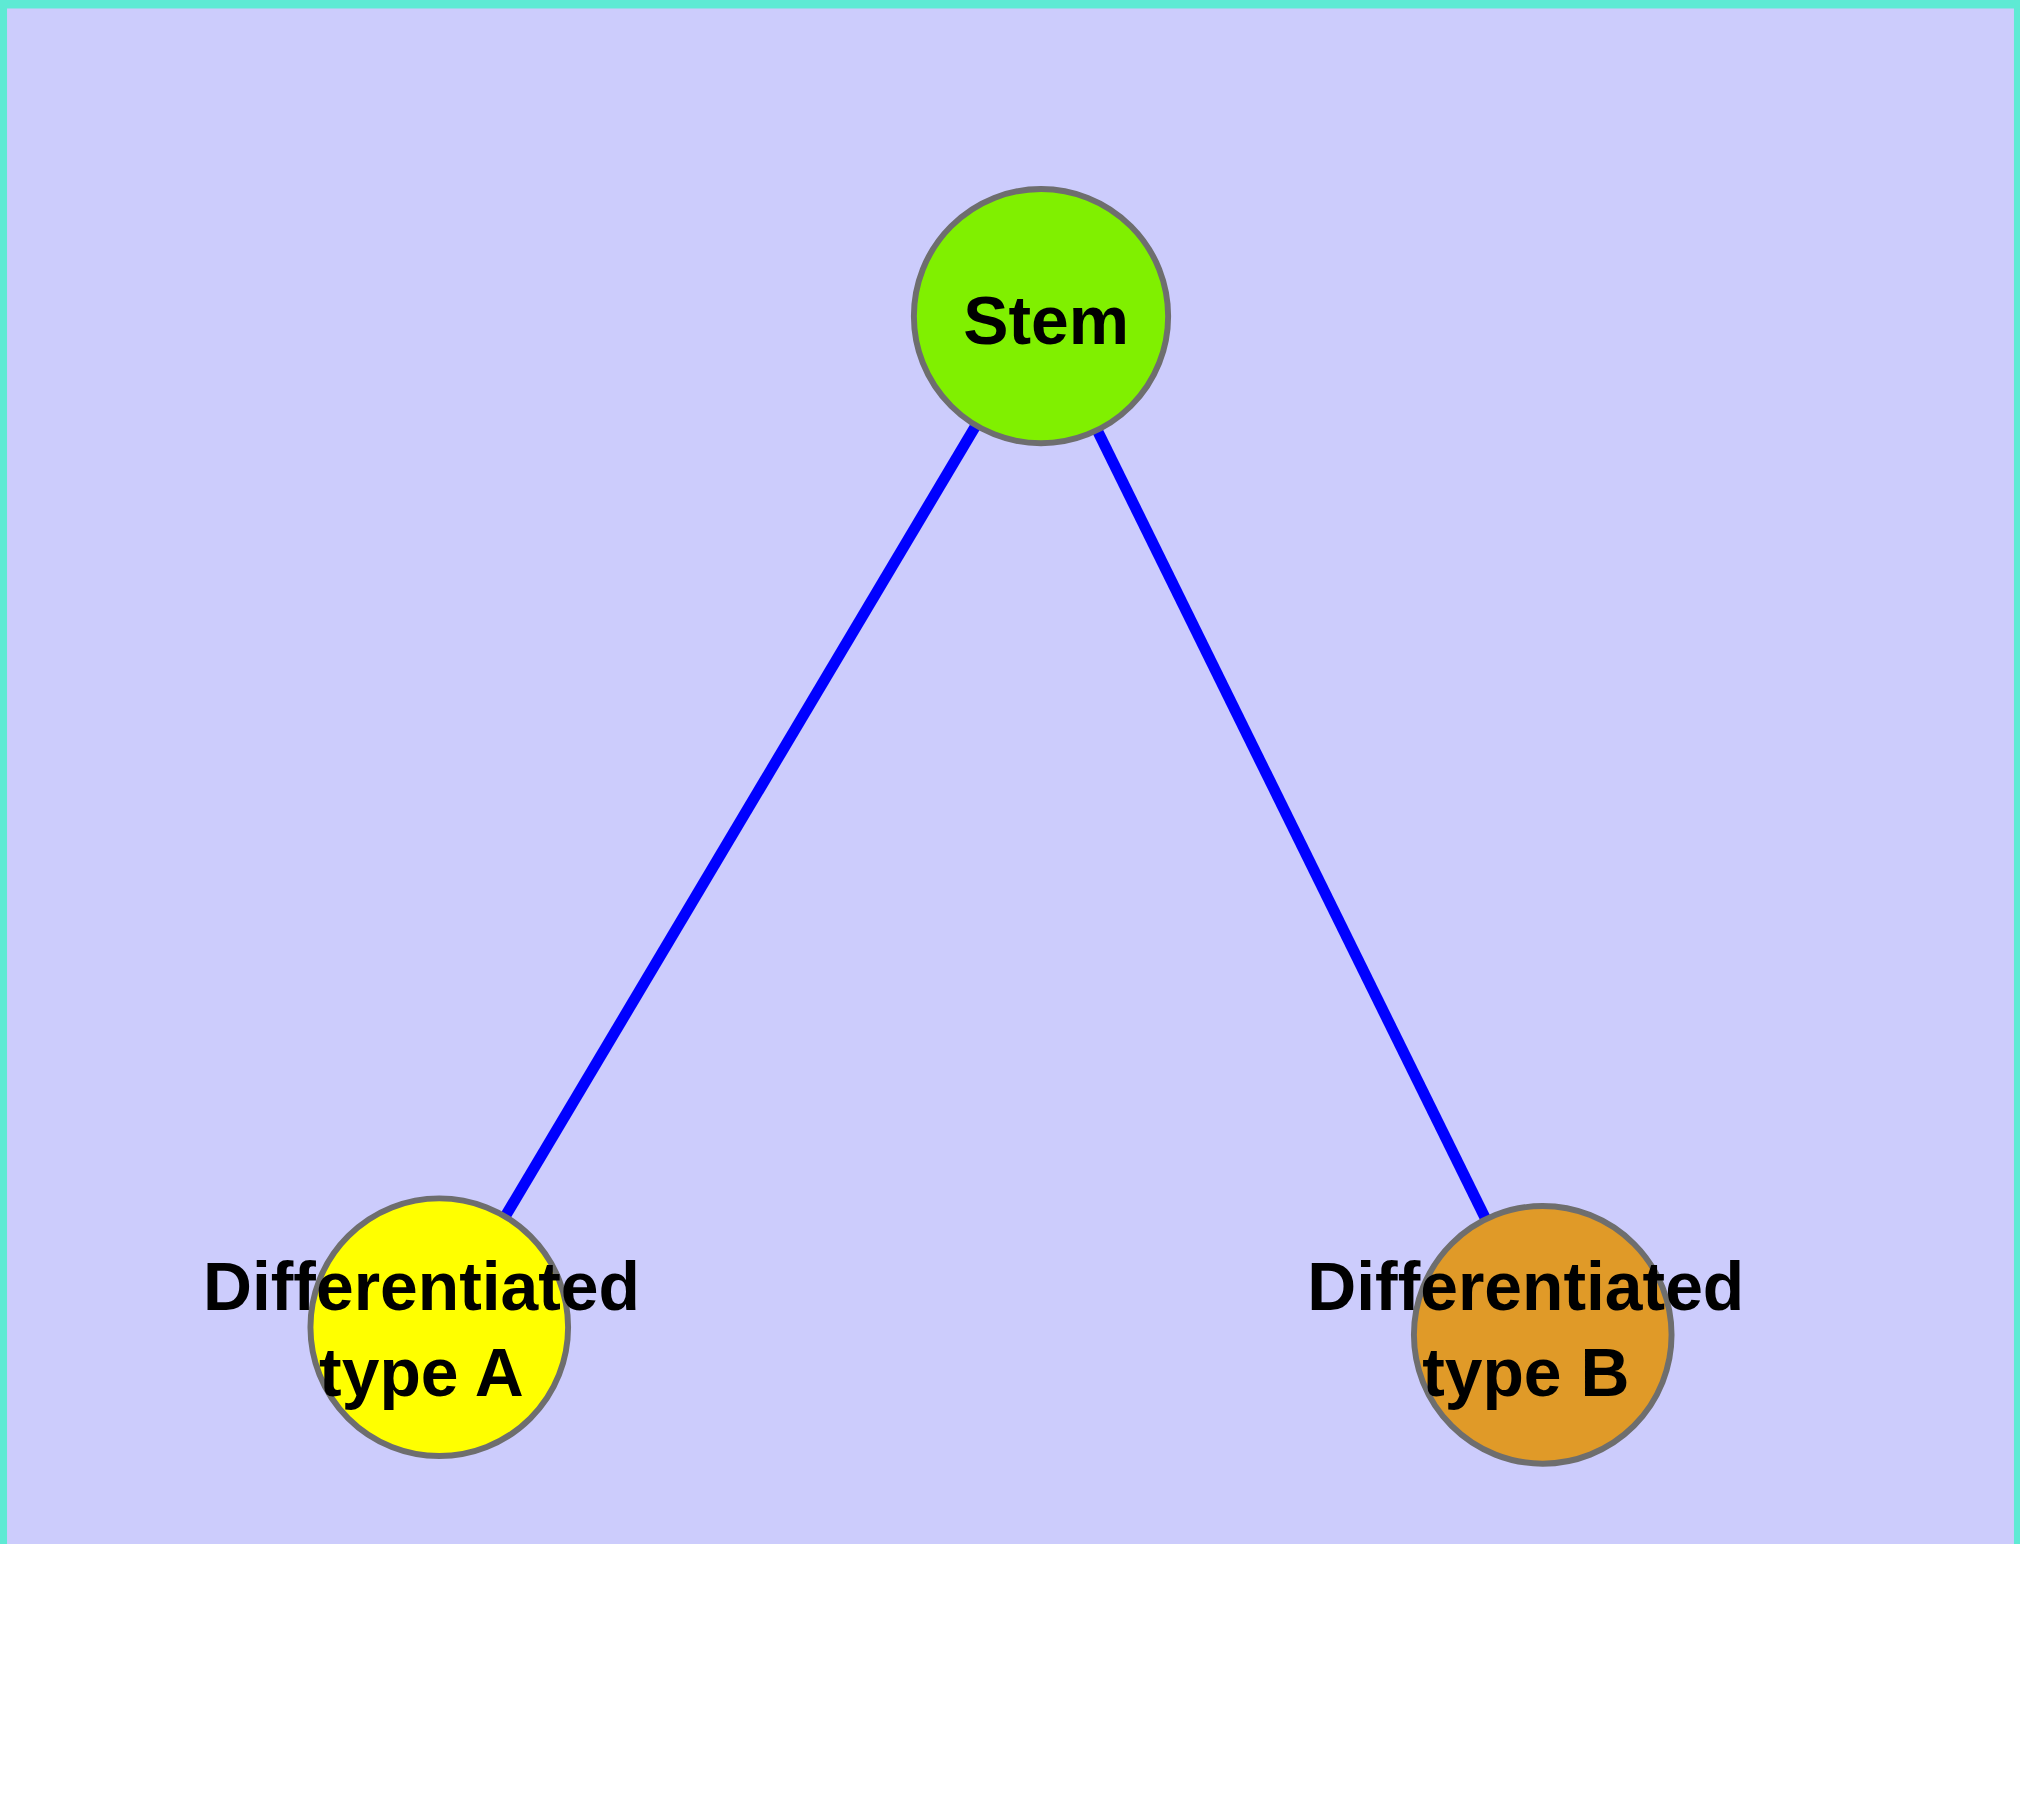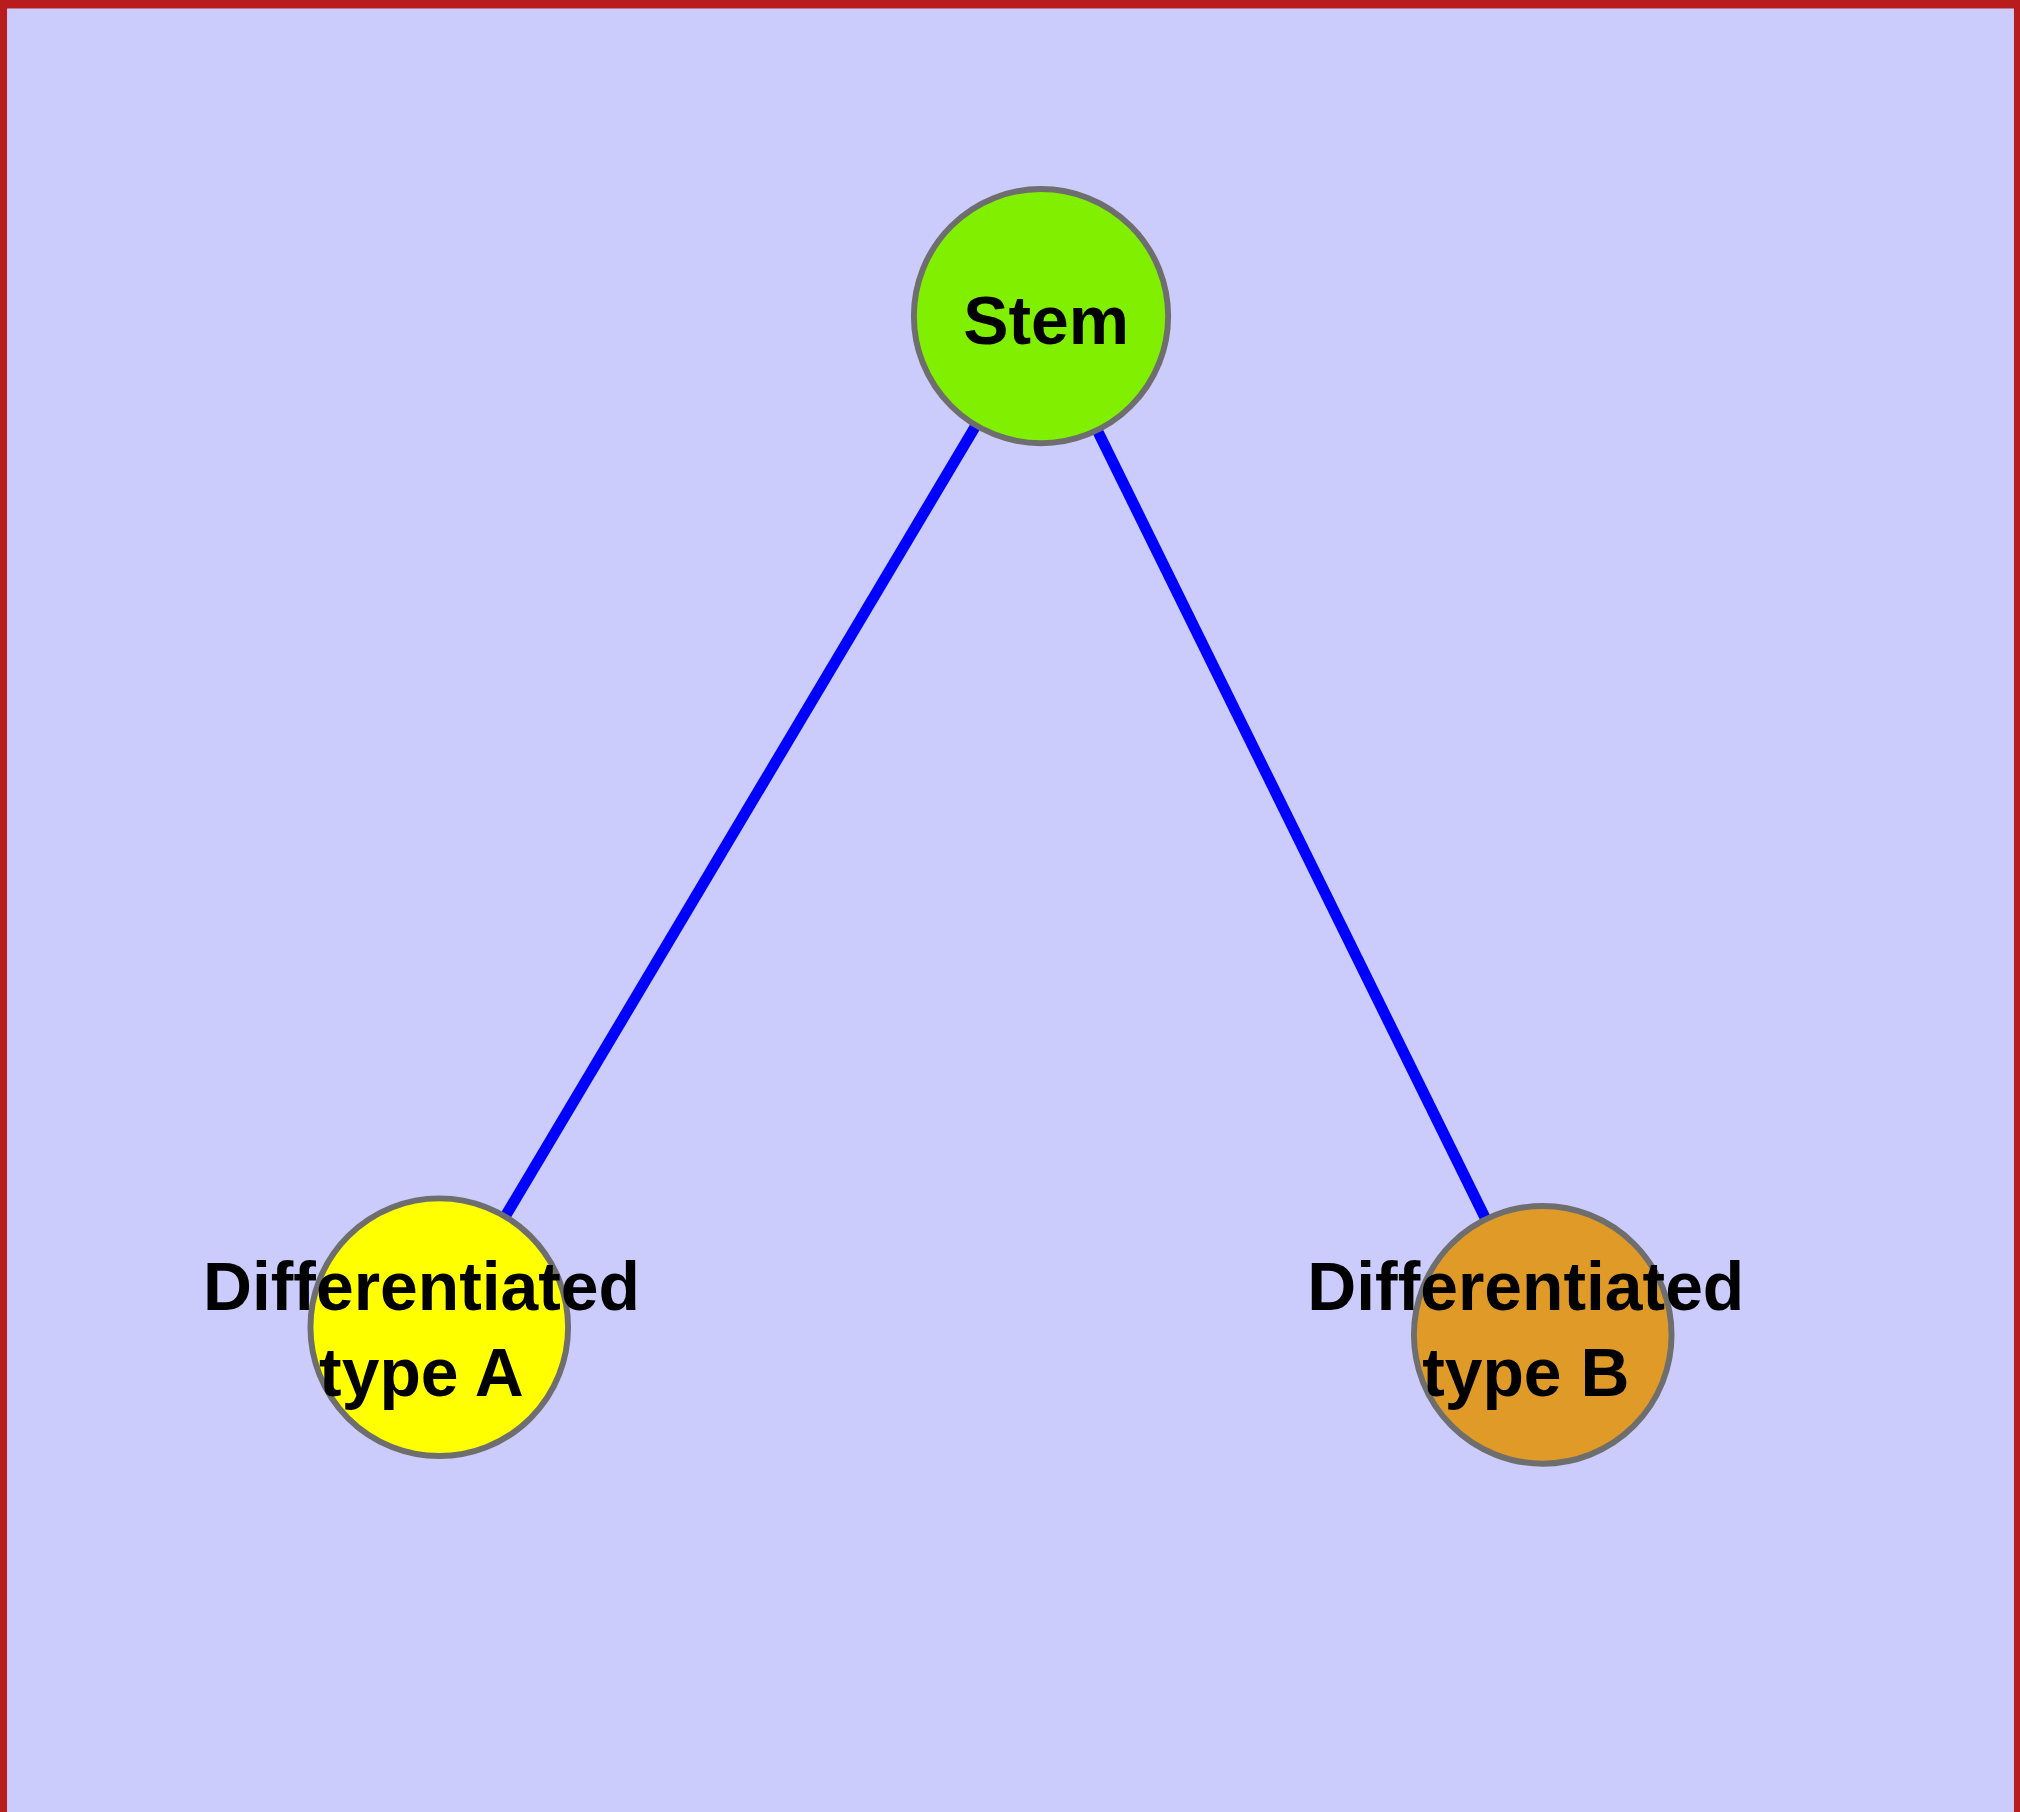--- a/index.html
+++ b/index.html
@@ -3,22 +3,22 @@
 <meta charset="utf-8">
 <style>
   html, body {
     margin: 0;
     padding: 0;
     background: #ffffff;
   }
   #stage {
     position: relative;
     width: 2021px;
-    height: 1812px;
-    background: #b91c1c;
+    height: 1544px;
+    background: #5eead4;
     overflow: hidden;
     font-family: "Liberation Sans", sans-serif;
   }
   #canvas {
     position: absolute;
     left: 0;
     top: 0;
     width: 2021px;
     height: 1812px;
     display: block;

